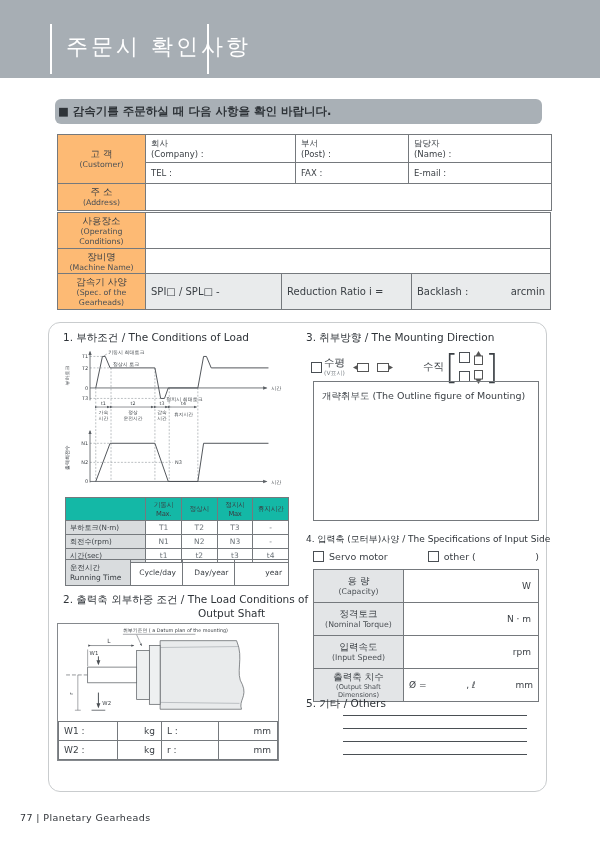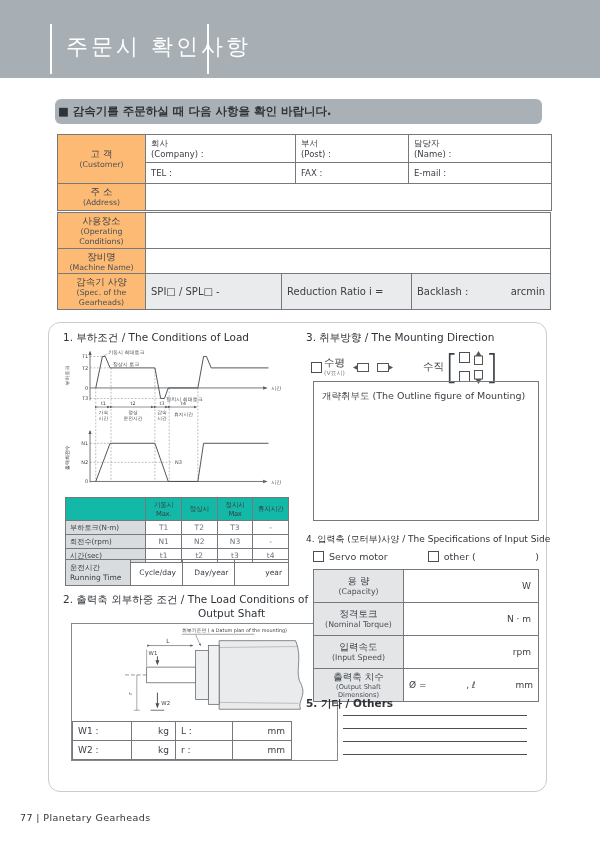--- a/index.html
+++ b/index.html
@@ -30,21 +30,21 @@
   .sec-title{position:absolute;font-size:10.5px;color:#2e3338;white-space:nowrap;}
   .chart-svg{position:absolute;left:12px;top:22px;}
   .load-table{position:absolute;left:16px;top:174px;width:224px;font-size:7.5px;text-align:center;}
   .load-table th{font-size:6.8px;background:#14b8a6;letter-spacing:-0.3px;padding:2px 1px;}
   .load-table .rl{background:#d9dcde;text-align:left;font-size:7.2px;padding-left:4px;}
   .load-table .val{color:#6d747a;}
   .diag{background:linear-gradient(to bottom right,#d9dcde 48.5%,#75797d 48.5%,#75797d 51.5%,#d9dcde 51.5%);}
   .run-table{position:absolute;left:16px;top:236px;width:224px;font-size:7.5px;}
   .run-table .rl{background:#d9dcde;font-size:7.5px;line-height:1.3;padding:2px 4px;}
   .run-table .rv{text-align:right;padding-right:6px;}
-  .s2-box{position:absolute;left:22px;top:300px;width:220px;height:136px;border:1px solid #85898d;padding-left:45px;}
+  .s2-box{position:absolute;left:8px;top:300px;width:220px;height:136px;border:1px solid #85898d;}
   .s2-table{position:absolute;left:0;bottom:0;width:220px;font-size:9px;}
   .s2-table td{height:18px;}
   .ru{text-align:right;padding-right:6px;}
   
   .mount-row{position:absolute;left:262px;top:24px;width:228px;height:40px;display:flex;align-items:center;font-size:10.5px;}
   .cb{display:inline-block;width:9px;height:9px;border:1px solid #4a4f54;background:#fff;flex:none;}
   .mlab{display:inline-flex;flex-direction:column;align-items:center;margin:0 4px 0 2px;}
   .msub{font-size:6px;color:#7a8086;margin-top:-1px;}
   .bracket{font-size:34px;font-weight:100;line-height:0.9;color:#3a3f44;margin:0 1px;}
   .vcol{display:inline-flex;flex-direction:column;gap:3px;}
@@ -465,21 +465,21 @@
           <span class="bk">
             <span>Ø =</span>
             <span>, ℓ</span>
             <span>mm</span>
           </span>
         </td>
       </tr>
     </tbody>
       </table>
 
-    <div class="sec-title" style="left:257px;top:374px;font-weight:bold;">5. 기타 / Others</div>
+    <div class="sec-title" style="left:257px;top:374px;">5. 기타 / Others</div>
     <div class="s5-line" style="top:392px;"></div>
     <div class="s5-line" style="top:405px;"></div>
     <div class="s5-line" style="top:418px;"></div>
     <div class="s5-line" style="top:431px;"></div>
   </div>
 
   <div class="footer">77 | Planetary Gearheads</div>
 </div>
 
 </body></html>

